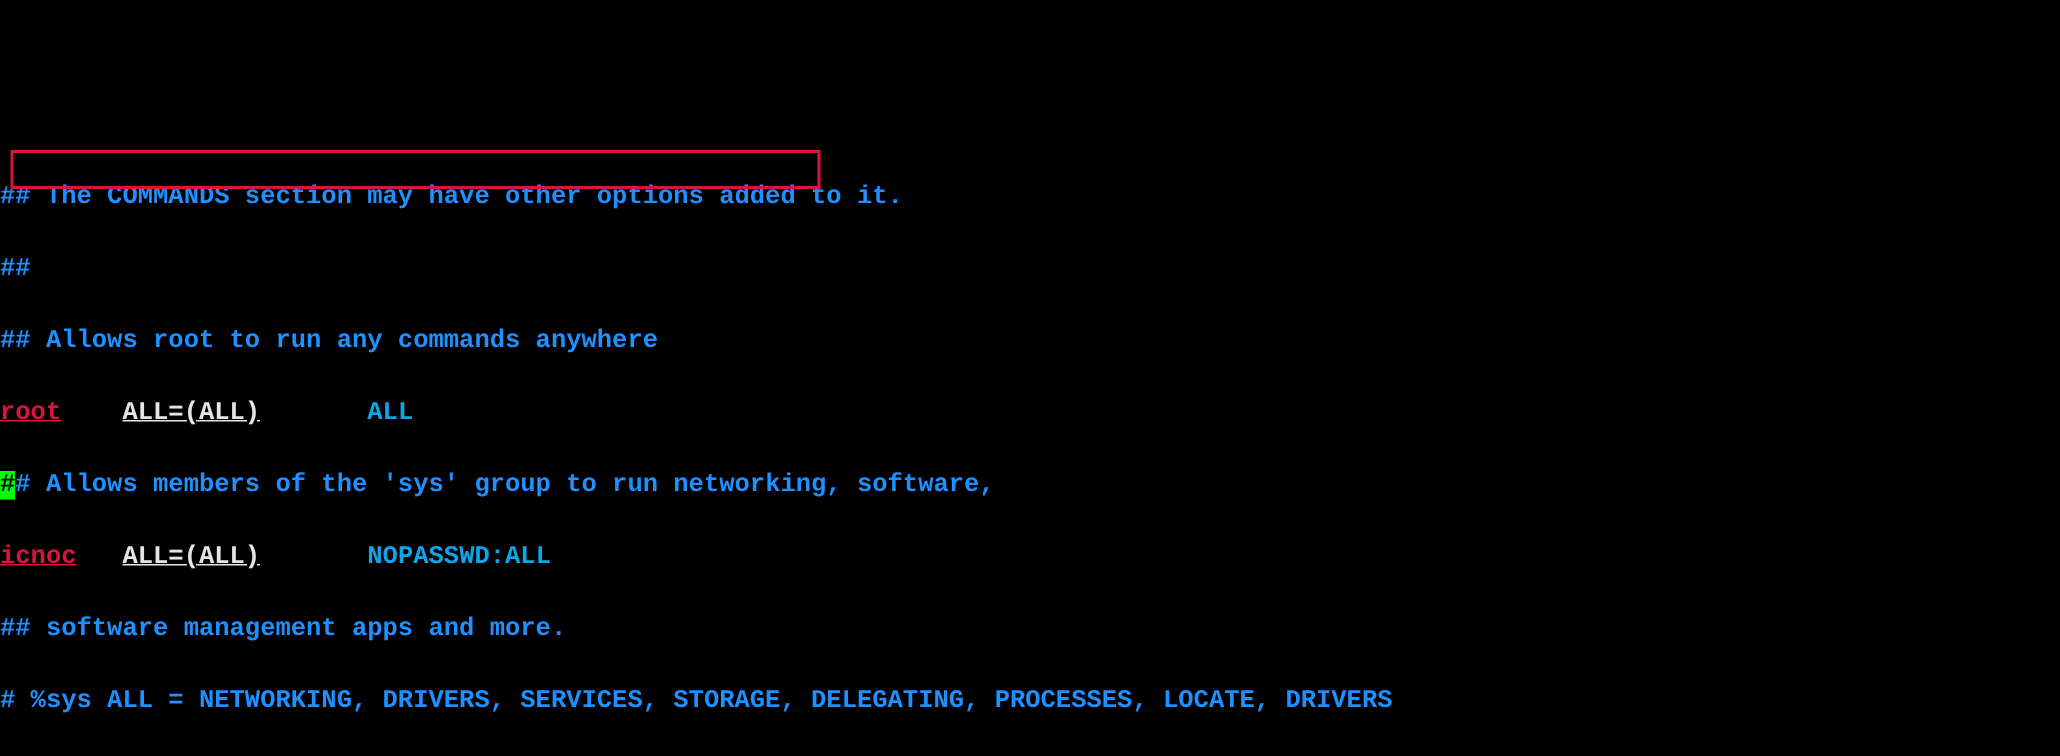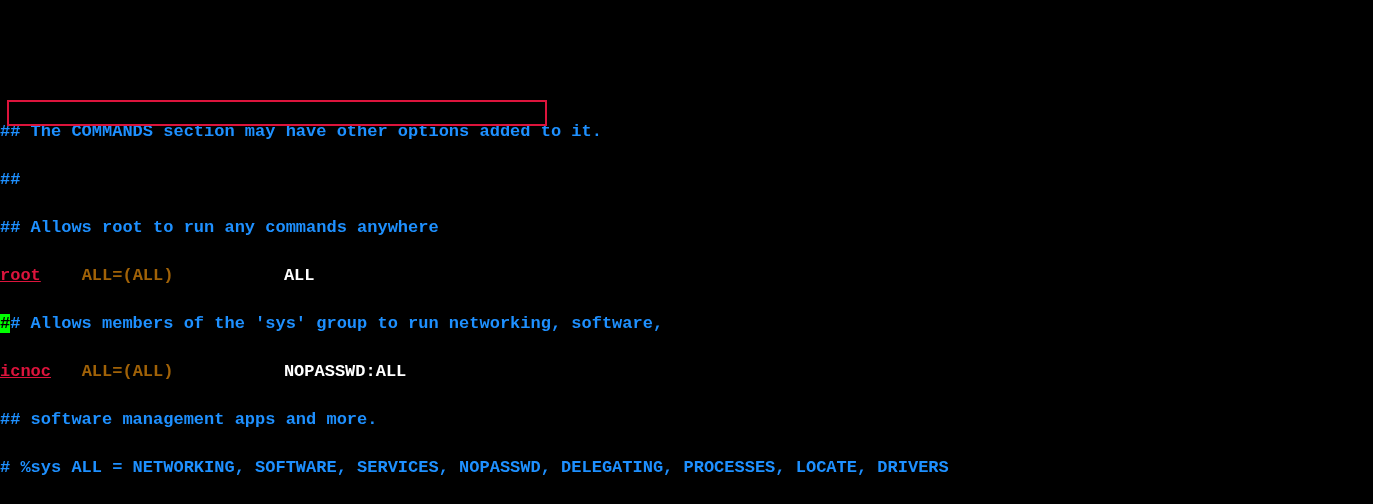--- a/index.html
+++ b/index.html
@@ -11,22 +11,22 @@
       line-height: 24px;
       white-space: pre;
       padding: 0;
       overflow: hidden;
       width: 1373px;
       height: 504px;
     }
     .line { display: block; }
     .blue { color: #1e90ff; }
     .red { color: #dc143c; text-decoration: underline; }
-    .magenta { color: #ffffff; margin-left: 39px; }
-    .teal { color: #a16207; }
+    .magenta { color: #0ea5e9; }
+    .teal { color: #e5e5e5; text-decoration: underline; }
     .hl-box {
       border: 2px solid #dc143c;
       position: absolute;
       left: 7px;
       top: 100px;
       width: 540px;
       height: 26px;
       pointer-events: none;
     }
     .cursor-hash {
@@ -40,21 +40,21 @@
 
 
 <div>
 <span class="line blue">## The COMMANDS section may have other options added to it.</span>
 <span class="line blue">##</span>
 <span class="line blue">## Allows root to run any commands anywhere</span>
 <span class="line"><span class="red">root</span><span>    </span><span class="teal">ALL=(ALL)</span><span>       </span><span class="magenta">ALL</span></span>
 <span class="line"><span class="cursor-hash">#</span><span class="blue"># Allows members of the 'sys' group to run networking, software,</span></span>
 <span class="line"><span class="red">icnoc</span><span>   </span><span class="teal">ALL=(ALL)</span><span>       </span><span class="magenta">NOPASSWD:ALL</span></span>
 <span class="line blue">## software management apps and more.</span>
-<span class="line blue"># %sys ALL = NETWORKING, SOFTWARE, SERVICES, NOPASSWD, DELEGATING, PROCESSES, LOCATE, DRIVERS</span>
+<span class="line blue"># %sys ALL = NETWORKING, DRIVERS, SERVICES, STORAGE, DELEGATING, PROCESSES, LOCATE, DRIVERS</span>
 <span class="line"></span>
 
 
 <span class="line"></span>
 
 
 <span class="line"></span>
 
 
 

